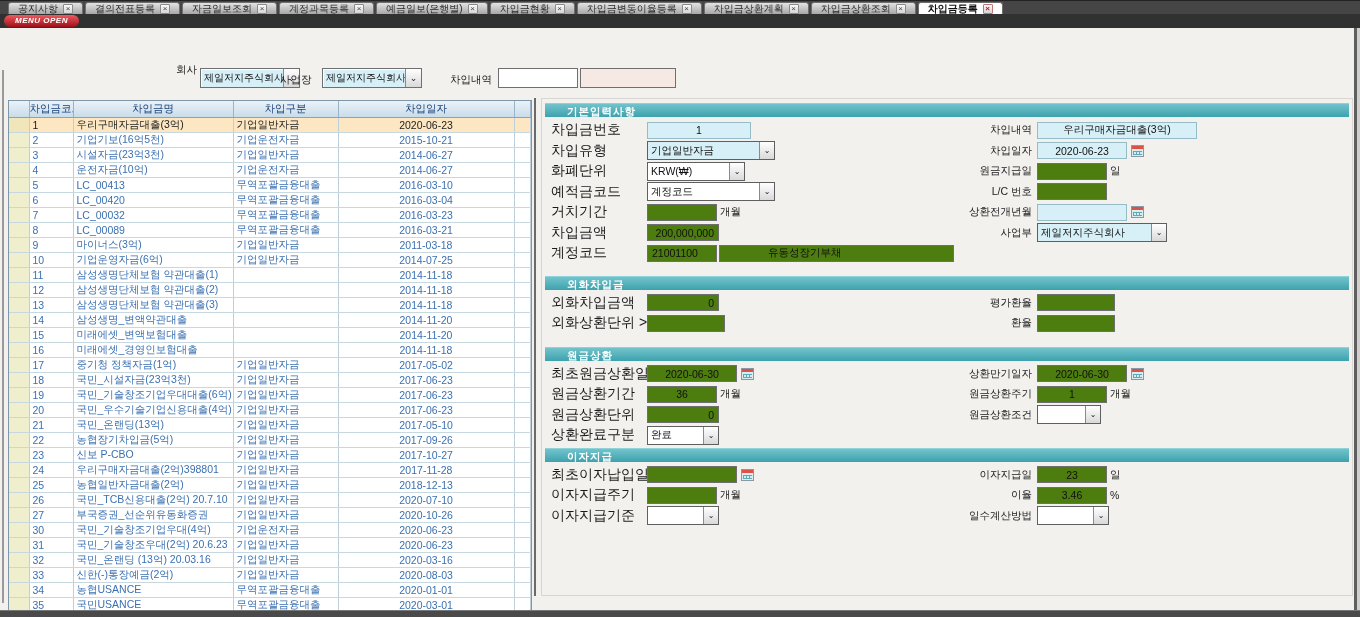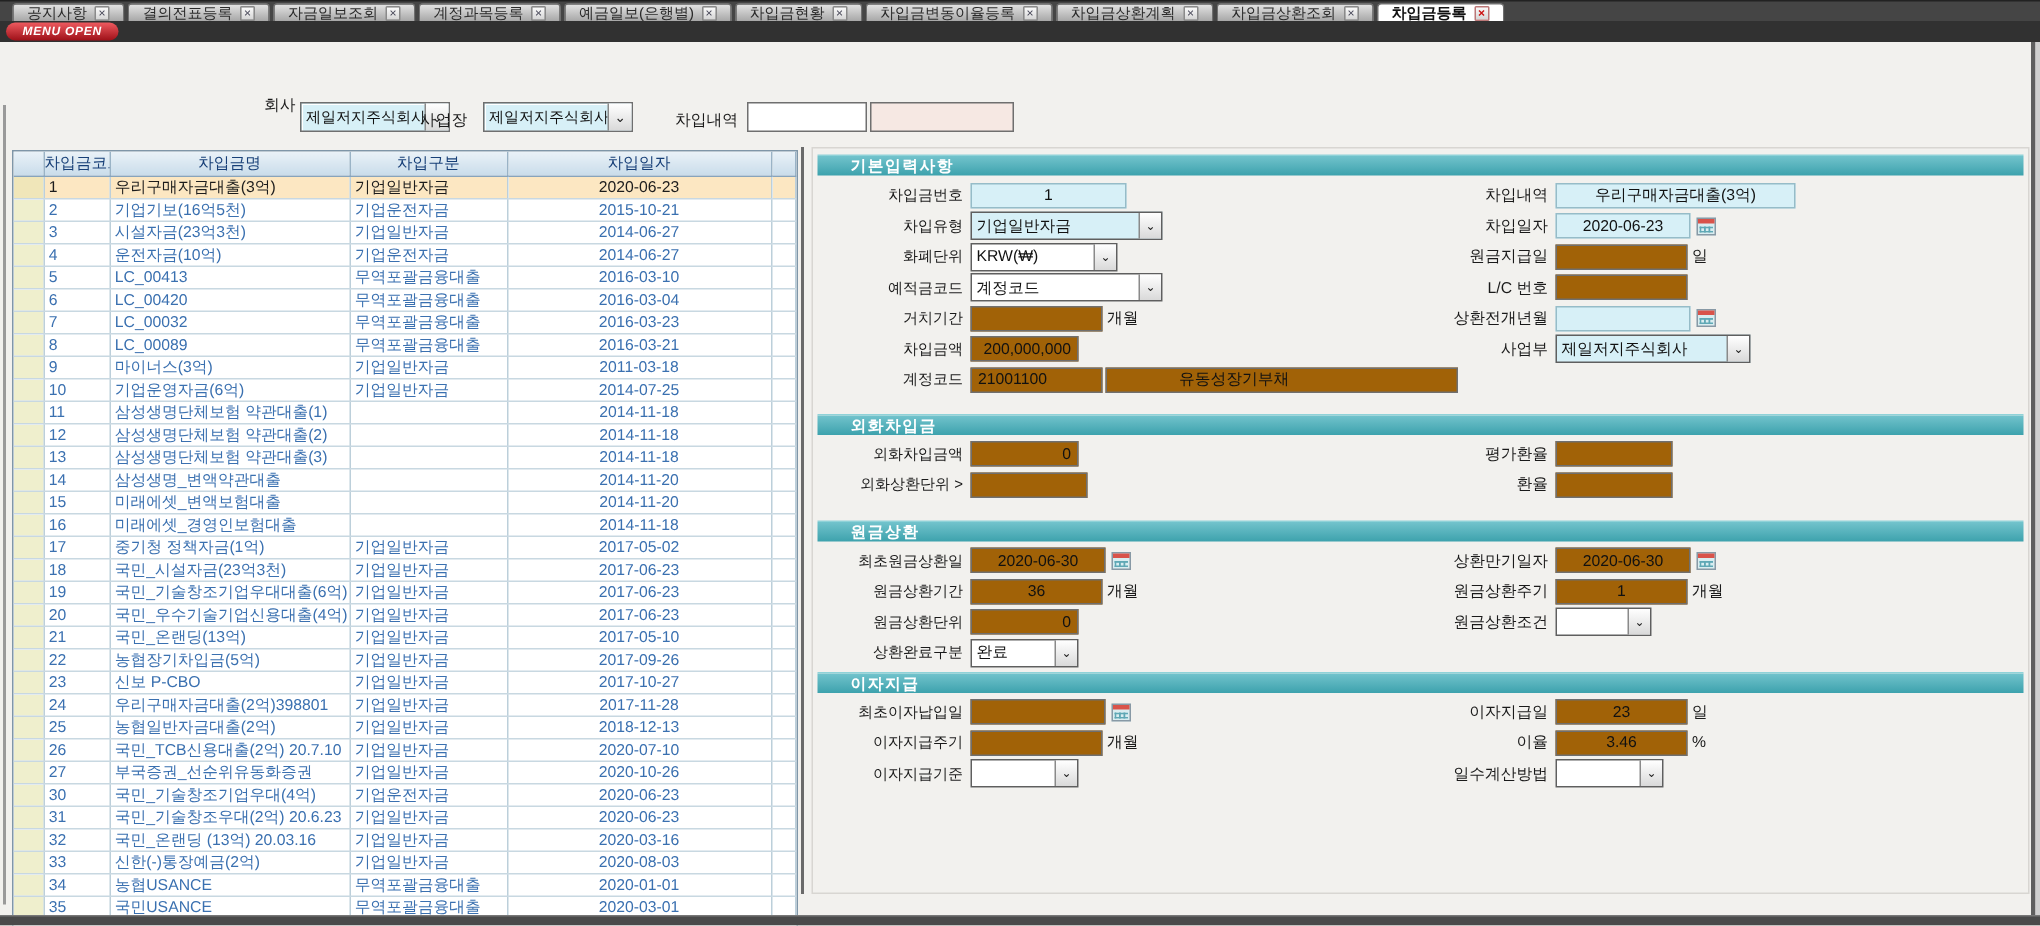--- a/index.html
+++ b/index.html
@@ -64,41 +64,41 @@
   .splitter { position:absolute; left:534px; top:70px; bottom:14px; width:2px; background:#6a6a6a; }
 
   
   .form-panel { position:absolute; left:541px; top:70px; width:812px; bottom:14px;
                 background:#f2f1ee; border:1px solid #d8d6d2; padding:4px 3px 0 3px; overflow:hidden; }
   .sec-hdr { height:14px; background:linear-gradient(#72c3cc,#3da2ad); border-top:1px solid #8fd2d8;
              color:#fff; font-size:10.5px; font-weight:bold; line-height:14px; padding-left:22px;
              letter-spacing:1px; }
   .sec-body { padding-top:3px; }
   .frow { position:relative; display:flex; align-items:center; height:20.5px; padding-left:6px; }
-  .lab { width:96px; text-align:right; padding-right:5px; font-size:10px; color:#1a1a1a; white-space:nowrap; }
+  .lab { width:96px; padding-right:5px; font-size:14px; color:#1a1a1a; white-space:nowrap; }
   .rpair { position:absolute; left:295px; top:0; height:100%; display:flex; align-items:center; }
   .rlab { width:197px; text-align:right; padding-right:5px; font-size:10.5px; color:#1a1a1a; white-space:nowrap; }
-  .fld { height:17px; border:1px solid #6f6f6f; background:#a16207; font-size:10.5px; color:#111;
+  .fld { height:17px; border:1px solid #6f6f6f; background:#4d7c0f; font-size:10.5px; color:#111;
          display:inline-flex; align-items:center; padding:0 4px; white-space:nowrap; overflow:hidden; }
   .fld.cyan { background:#d7f0f7; border-color:#96bcc8; }
   .fld.center { justify-content:center; } .fld.right { justify-content:flex-end; }
   .fcombo { height:19px; border:1px solid #5f5f5f; background:#fff; display:inline-flex; align-items:center; }
   .fcombo.cyan { background:#d7f0f7; }
   .fcombo .cval { flex:1; font-size:10.5px; padding:0 3px; white-space:nowrap; overflow:hidden; color:#111; }
   .fcombo .cbtn { width:15px; align-self:stretch; border-left:1px solid #8a8a8a;
                   background:linear-gradient(#ffffff,#d9d9d9); display:flex; align-items:center;
                   justify-content:center; font-size:8px; color:#222; }
   .unit { margin-left:3px; font-size:10.5px; color:#1a1a1a; }
   .cal { position:relative; width:13px; height:12px; margin-left:4px; background:#d9edf0; border:1px solid #8899a5; }
   .cal::before { content:""; position:absolute; top:0; left:0; right:0; height:3px; background:#d9534a; }
   .cal::after { content:""; position:absolute; left:1px; right:1px; top:5px; bottom:1px;
                 background-image:linear-gradient(90deg,#5fa8b5 1px,transparent 1px),
                                  linear-gradient(#5fa8b5 1px,transparent 1px);
                 background-size:3px 3px; }
-  .w64{width:64px}.w70{width:88px}.w72{width:72px}.w78{width:78px}.w90{width:90px}
+  .w64{width:64px}.w70{width:70px}.w72{width:72px}.w78{width:78px}.w90{width:90px}
   .w98{width:98px}.w104{width:104px}.w128{width:128px}.w130{width:130px}.w160{width:160px}.w235{width:235px}
   .mb12{margin-bottom:12px}.mb13{margin-bottom:13px}.mb2{margin-bottom:2px}
 </style>
 </head>
 <body>
 
 <div class="app">
 
   <div class="tabbar" id="tabbar">
       <div class="tab">

